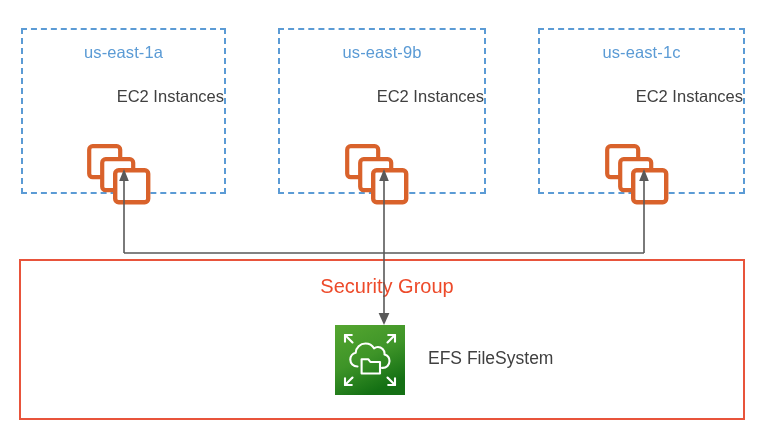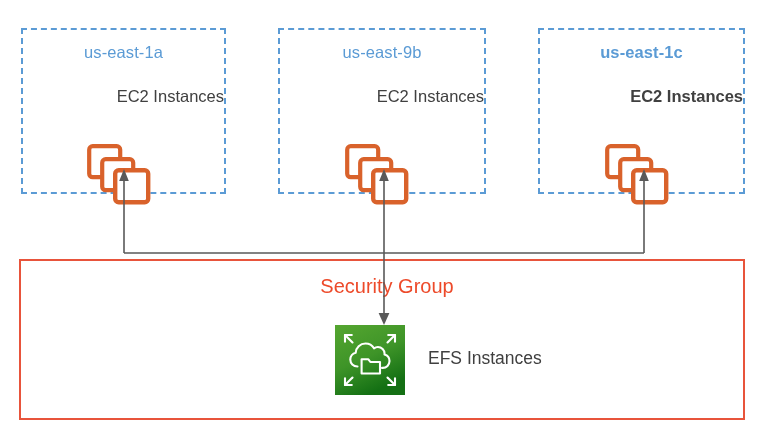--- a/index.html
+++ b/index.html
@@ -23,21 +23,21 @@
   .az-box {
     position: absolute;
     top: 28px;
     height: 166px;
     border: 2px dashed #5B9BD5;
     box-sizing: border-box;
     background: transparent;
   }
   #az-0 { left: 21px;  width: 205px; }
   #az-1 { left: 278px; width: 208px; }
-  #az-2 { left: 538px; width: 207px; font-weight: bold; }
+  #az-2 { left: 538px; width: 207px; }
 
   .az-title {
     position: absolute;
     top: 14px;
     left: 0;
     right: 0;
     text-align: center;
     color: #5B9BD5;
     font-size: 16.5px;
     letter-spacing: 0.1px;
@@ -186,21 +186,21 @@
         <polyline points="10.0,16.8 10.0,10.0 16.8,10.0"></polyline>
         <line x1="52.5" y1="17.5" x2="60.0" y2="10.0"></line>
         <polyline points="53.2,10.0 60.0,10.0 60.0,16.8"></polyline>
         <line x1="17.5" y1="52.5" x2="10.0" y2="60.0"></line>
         <polyline points="10.0,53.2 10.0,60.0 16.8,60.0"></polyline>
         <line x1="52.5" y1="52.5" x2="60.0" y2="60.0"></line>
         <polyline points="53.2,60.0 60.0,60.0 60.0,53.2"></polyline>
       </g>
     </svg>
   </div>
-  <div id="efs-label">EFS Instances</div>
+  <div id="efs-label">EFS FileSystem</div>
 
   <svg id="connectors" viewBox="0 0 774 430" xmlns="http://www.w3.org/2000/svg">
     <g stroke="#595959" stroke-width="1.6" fill="none">
 
       <line x1="124" y1="253" x2="644" y2="253"></line>
 
       <line x1="124" y1="253" x2="124" y2="176"></line>
       <line x1="384" y1="253" x2="384" y2="176"></line>
       <line x1="644" y1="253" x2="644" y2="176"></line>
 

